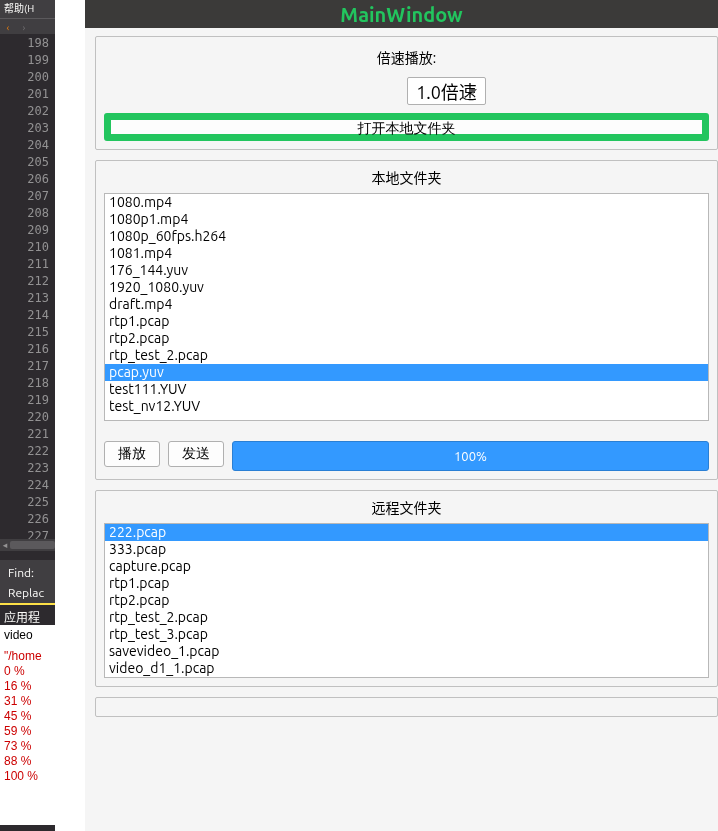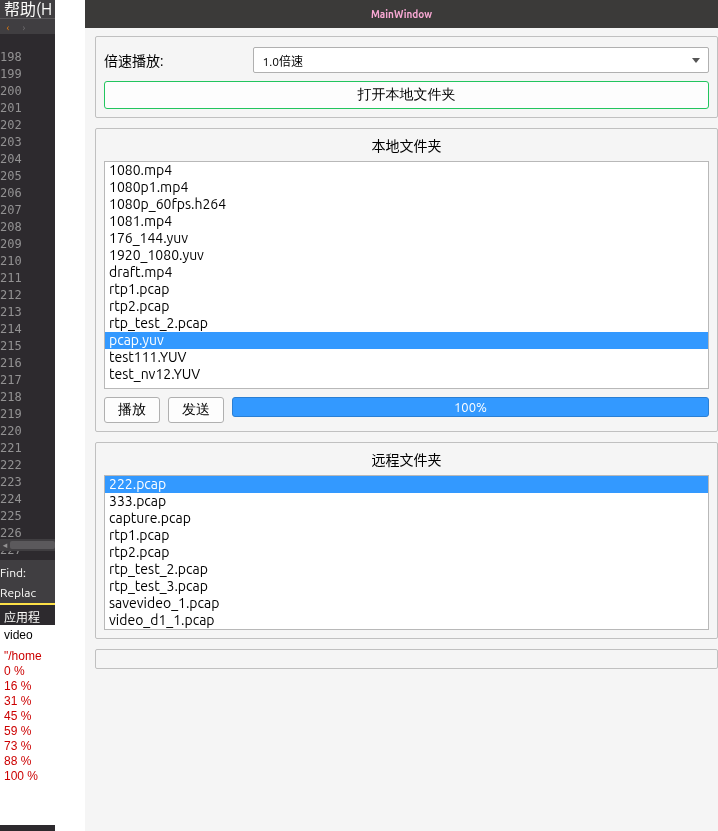--- a/index.html
+++ b/index.html
@@ -17,21 +17,21 @@
       position: absolute;
       left: 0; top: 0;
       width: 55px;
       height: 831px;
       background: #2d2a2e;
     }
     .menu-bar {
       height: 18px;
       background: #403e41;
       color: #fcfcfa;
-      font-size: 16px;
+      font-size: 10px;
       padding-left: 4px;
       line-height: 18px;
     }
     .nav-arrows {
       height: 16px;
       background: #403e41;
       display: flex;
       border-top: 1px solid #5b595c;
     }
     .nav-arrow {
@@ -42,44 +42,45 @@
       justify-content: center;
       font-size: 10px;
     }
     .nav-back { color: #e87d0d; }
     .nav-fwd { color: #727072; }
     .line-numbers {
       background: #2d2a2e;
       color: #939293;
       font-family: "Monaco", "Consolas", monospace;
       font-size: 12px;
+      text-align: right;
       padding-right: 6px;
       line-height: 17px;
-      padding-top: 15px;
+      padding-top: 1px;
     }
     .hscroll {
       position: absolute;
       bottom: 280px;
       left: 0;
       width: 55px;
       height: 12px;
       background: #403e41;
       display: flex;
       align-items: center;
     }
     .hscroll-arrow { width: 10px; color: #939293; font-size: 9px; text-align: center; }
     .hscroll-track { flex: 1; height: 8px; background: #5b595c; border-radius: 2px; }
     .find-panel {
       position: absolute;
       top: 560px;
       left: 0;
       width: 55px;
       background: #403e41;
       color: #fcfcfa;
-      padding: 3px 0;
+      padding: 3px 8px;
       font-size: 12px;
     }
     .find-row { height: 20px; line-height: 20px; }
     .app-header {
       position: absolute;
       top: 603px;
       left: 0;
       width: 55px;
       background: #2d2a2e;
       color: #fcfcfa;
@@ -116,99 +117,99 @@
       position: absolute;
       left: 85px;
       top: 0;
       width: 633px;
       height: 831px;
       background: #f5f5f5;
     }
     .titlebar {
       height: 28px;
       background: #3b3a39;
-      color: #f9a8d4;
+      color: #22c55e;
       display: flex;
       align-items: center;
       justify-content: center;
-      font-size: 10px;
+      font-size: 20px;
       font-weight: bold;
     }
     .content {
       padding: 8px 0 0 10px;
     }
     .group {
       border: 1px solid #c0c0c0;
       border-radius: 2px;
       padding: 10px 8px 8px 8px;
       margin-bottom: 10px;
       position: relative;
       background: #f5f5f5;
     }
     .group-title {
       text-align: center;
       margin: -4px 0 6px 0;
       font-size: 14px;
     }
-    .row { display: flex; align-items: center; gap: 10px; }
+    .row { display: flex; align-items: center; gap: 10px; flex-direction: column; }
     .label { font-size: 14px; }
     .combo {
       flex: 1;
       height: 26px;
       background: #fff;
       border: 1px solid #b0b0b0;
       border-radius: 2px;
       display: flex;
       align-items: center;
       padding: 0 8px;
-      font-size: 12px;
+      font-size: 18px;
       position: relative;
       margin-left: 80px;
     }
     .combo::after {
       content: "";
       position: absolute;
       right: 8px;
       width: 0; height: 0;
       border-left: 4px solid transparent;
       border-right: 4px solid transparent;
       border-top: 5px solid #555;
     }
     .btn-wide {
       width: 100%;
       height: 28px;
       background: #fdfdfd;
-      border: 1px solid #22c55e;
+      border: 7px solid #22c55e;
       border-radius: 3px;
       margin-top: 8px;
       font-size: 14px;
       cursor: pointer;
     }
     .listbox {
       border: 1px solid #b8b8b8;
       background: #fff;
       font-size: 14px;
       line-height: 17px;
     }
     .listbox .li { padding: 0 4px; cursor: pointer; }
     .listbox .li.sel { background: #3399ff; color: #fff; }
-    .btn-row { display: flex; gap: 8px; margin-top: 8px; }
+    .btn-row { display: flex; gap: 8px; margin-top: 20px; }
     .btn {
       height: 26px;
       min-width: 56px;
       padding: 0 12px;
       background: #fdfdfd;
       border: 1px solid #b0b0b0;
       border-radius: 3px;
       font-size: 14px;
       cursor: pointer;
     }
     .progress {
       flex: 1;
-      height: 20px;
+      height: 30px;
       background: #3399ff;
       border: 1px solid #2a7fd4;
       border-radius: 3px;
       display: flex;
       align-items: center;
       justify-content: center;
       color: #fff;
       font-size: 13px;
     }
   </style>

